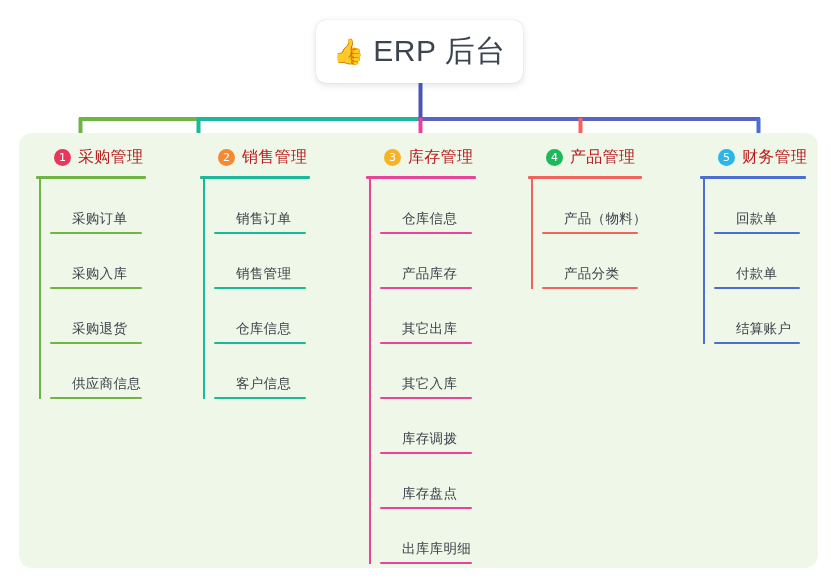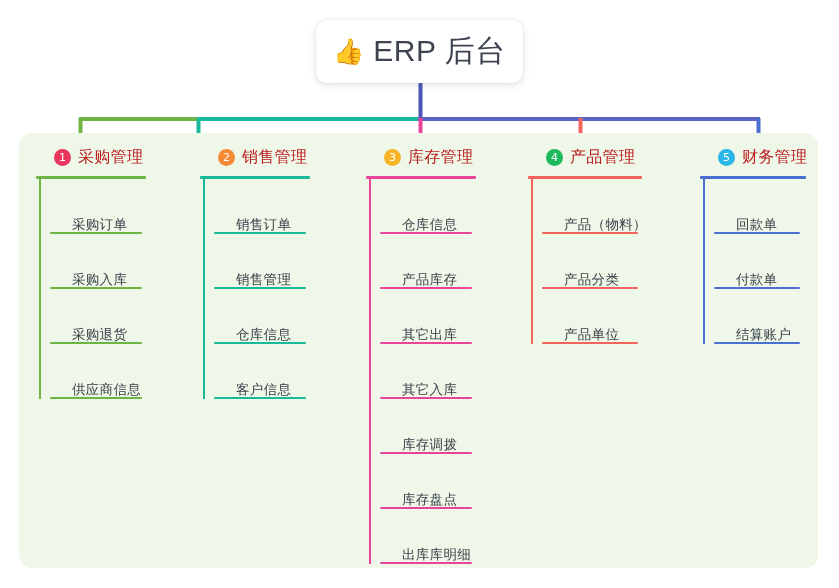--- a/index.html
+++ b/index.html
@@ -115,20 +115,21 @@
     top: 0;
     bottom: 0;
     width: 2px;
   }
   .leaf {
     position: relative;
     height: 55px;
     box-sizing: border-box;
     display: flex;
     align-items: flex-end;
+    padding-bottom: 6px;
   }
   .leaf-label {
     font-size: 13.5px;
     color: #3a4149;
     padding-left: 22px;
     white-space: nowrap;
     letter-spacing: 0.3px;
   }
   .leaf-rule {
     position: absolute;
@@ -263,24 +264,20 @@
       <div class="branch">
         <div class="spine" style="background: rgb(242, 99, 94);"></div>
         <div class="leaf">
           <span class="leaf-label">产品（物料）</span>
           <div class="leaf-rule" style="background: rgb(242, 99, 94); width: 96px;"></div>
         </div>
         <div class="leaf">
           <span class="leaf-label">产品分类</span>
           <div class="leaf-rule" style="background: rgb(242, 99, 94); width: 96px;"></div>
         </div>
-        <div class="leaf">
-          <span class="leaf-label">产品单位</span>
-          <div class="leaf-rule" style="background: rgb(242, 99, 94); width: 96px;"></div>
-        </div>
       </div>
     </div>
     <div class="column" style="left: 700px;">
       <div class="col-head">
         <span class="badge" style="background: rgb(42, 182, 232);">5</span>
         <span class="col-title">财务管理</span>
       </div>
       <div class="head-rule" style="background: rgb(74, 111, 208); width: 106px;"></div>
       <div class="branch">
         <div class="spine" style="background: rgb(74, 111, 208);"></div>

